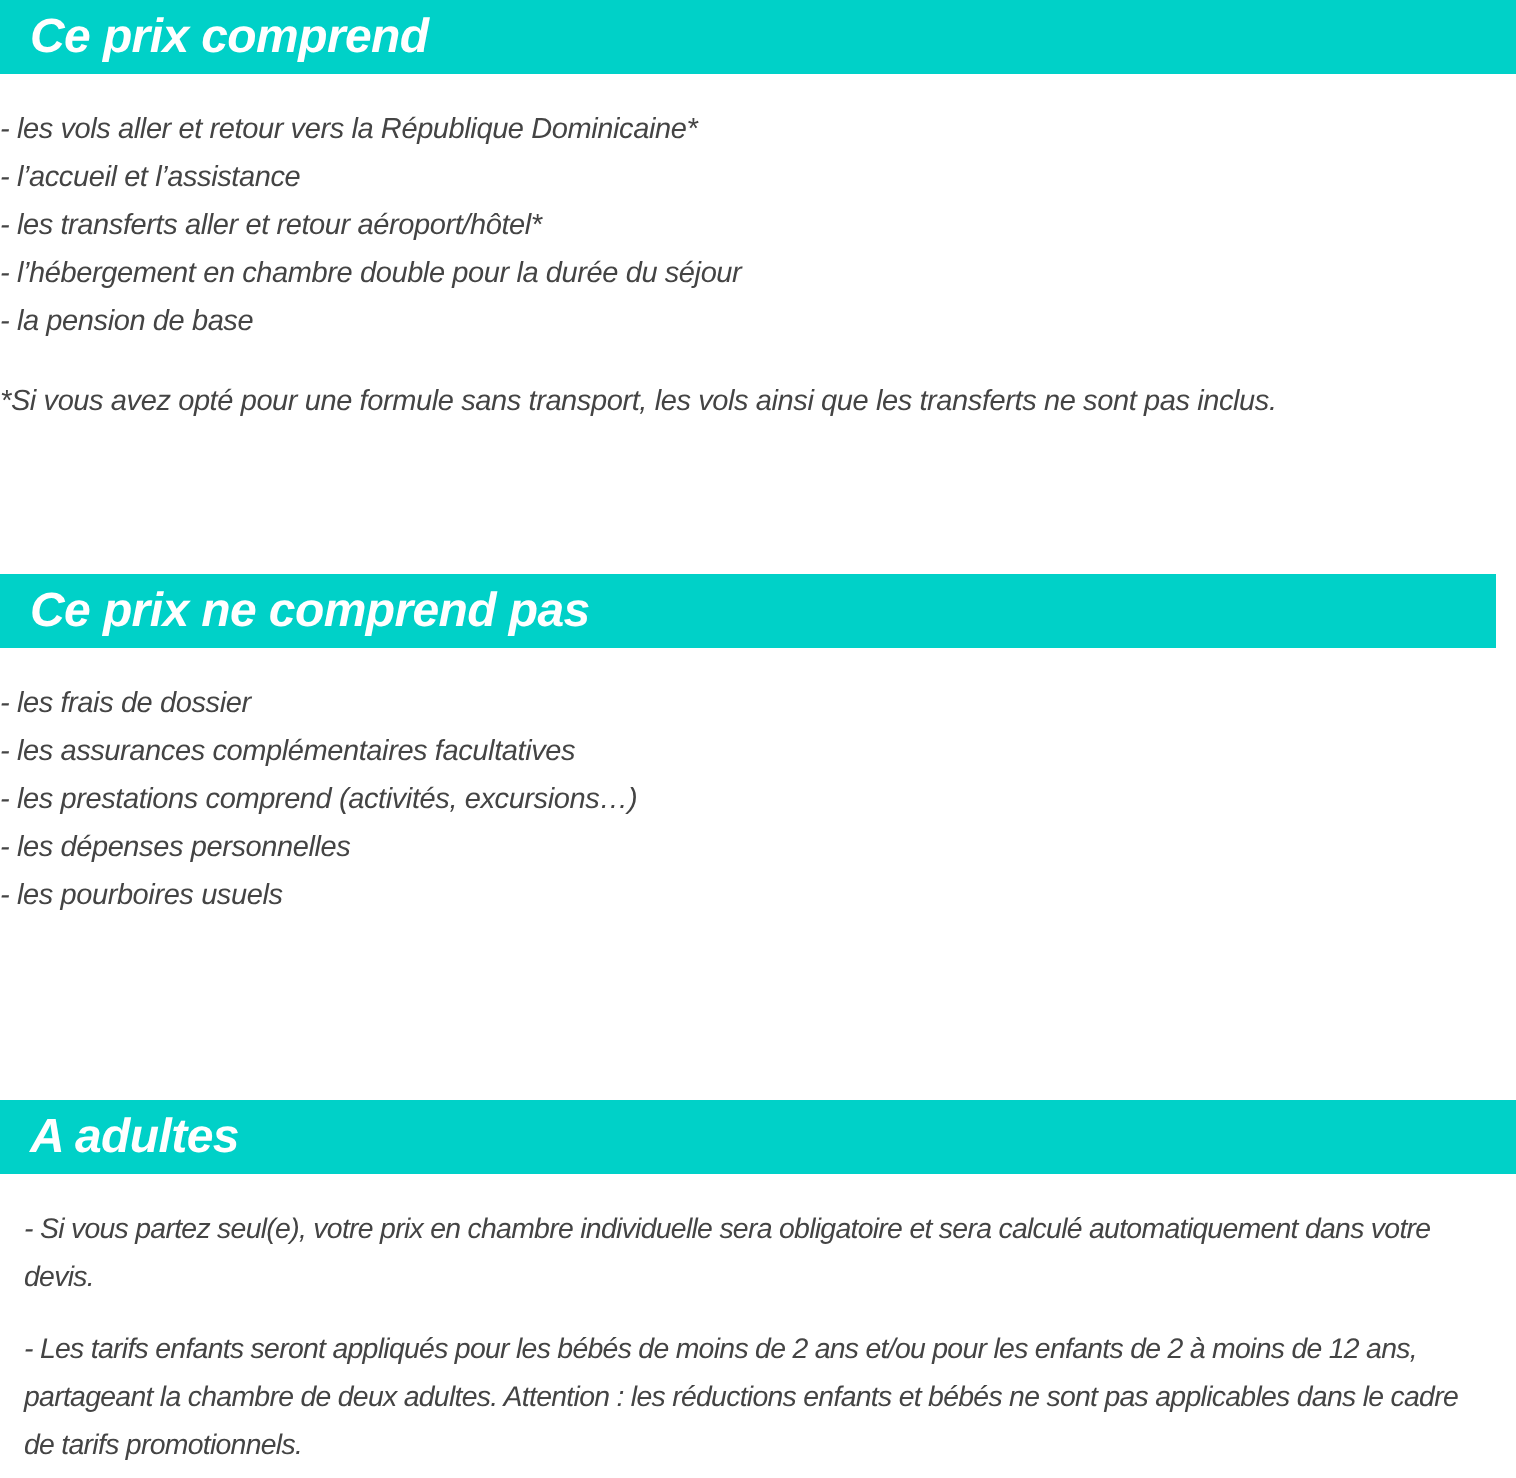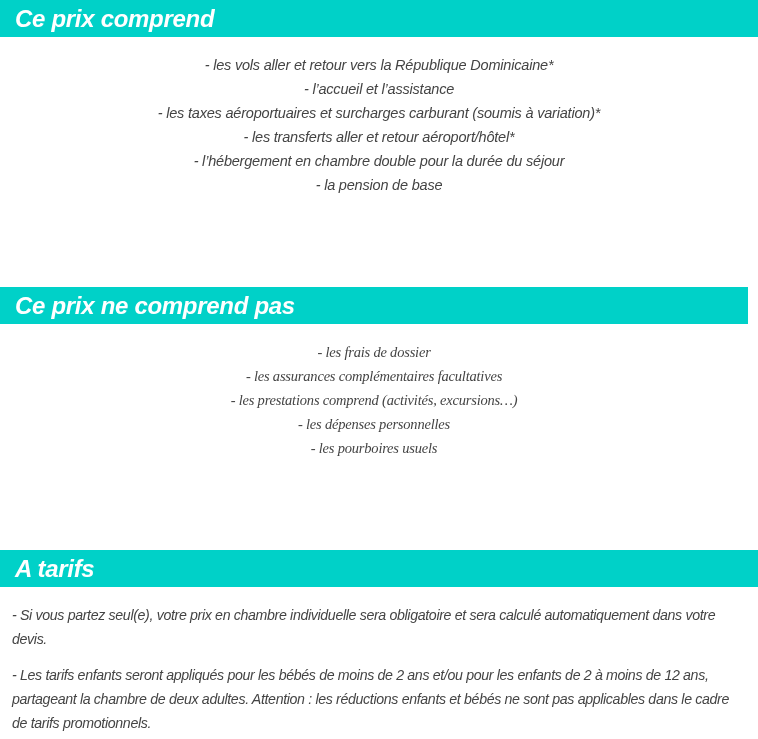--- a/index.html
+++ b/index.html
@@ -31,70 +31,69 @@
       padding: 0;
       list-style: none;
     }
     .list li {
       font-style: italic;
       font-size: 14.5px;
       line-height: 24px;
       height: 24px;
       white-space: nowrap;
       letter-spacing: -0.2px;
-      text-align: center;
     }
     .note {
       font-style: italic;
       font-size: 14.5px;
       line-height: 24px;
       margin: 0;
       letter-spacing: -0.2px;
     }
     .para {
       font-style: italic;
       font-size: 14.2px;
       line-height: 24px;
       margin: 12px;
       letter-spacing: -0.35px;
     }
     #s1 { position: absolute; top: 0; left: 0; width: 758px; }
     #s1 .list { margin-top: 16px; }
     #s1 .note { margin-top: 16px; }
     #s2 { position: absolute; top: 287px; left: 0; width: 748px; }
-    #s2 .list { margin-top: 16px; font-family: Liberation Serif, serif; }
+    #s2 .list { margin-top: 16px; }
     #s2 .note { margin-top: 16px; }
     #s3 { position: absolute; top: 550px; left: 0; width: 758px; }
     #s3 .paras { margin-top: 16px; }
   </style>
 </head>
 <body>
 
 <div id="s1">
   <div class="section-header">Ce prix comprend</div>
   <ul class="list">
     <li>- les vols aller et retour vers la République Dominicaine*</li>
     <li>- l’accueil et l’assistance</li>
-    <li>- les taxes aéroportuaires et surcharges carburant (soumis à variation)*</li>
     <li>- les transferts aller et retour aéroport/hôtel*</li>
     <li>- l’hébergement en chambre double pour la durée du séjour</li>
     <li>- la pension de base</li>
   </ul>
+  <p class="note">*Si vous avez opté pour une formule sans transport, les vols ainsi que les transferts ne sont pas inclus.</p>
 </div>
 
 <div id="s2">
   <div class="section-header">Ce prix ne comprend pas</div>
   <ul class="list">
     <li>- les frais de dossier</li>
     <li>- les assurances complémentaires facultatives</li>
     <li>- les prestations comprend (activités, excursions…)</li>
     <li>- les dépenses personnelles</li>
     <li>- les pourboires usuels</li>
   </ul>
 </div>
 
 <div id="s3">
-  <div class="section-header">A tarifs</div>
+  <div class="section-header">A adultes</div>
   <div class="paras">
     <p class="para">- Si vous partez seul(e), votre prix en chambre individuelle sera obligatoire et sera calculé automatiquement dans votre devis.</p>
     <p class="para">- Les tarifs enfants seront appliqués pour les bébés de moins de 2 ans et/ou pour les enfants de 2 à moins de 12 ans, partageant la chambre de deux adultes. Attention : les réductions enfants et bébés ne sont pas applicables dans le cadre de tarifs promotionnels.</p>
   </div>
 </div>
 
 </body></html>

